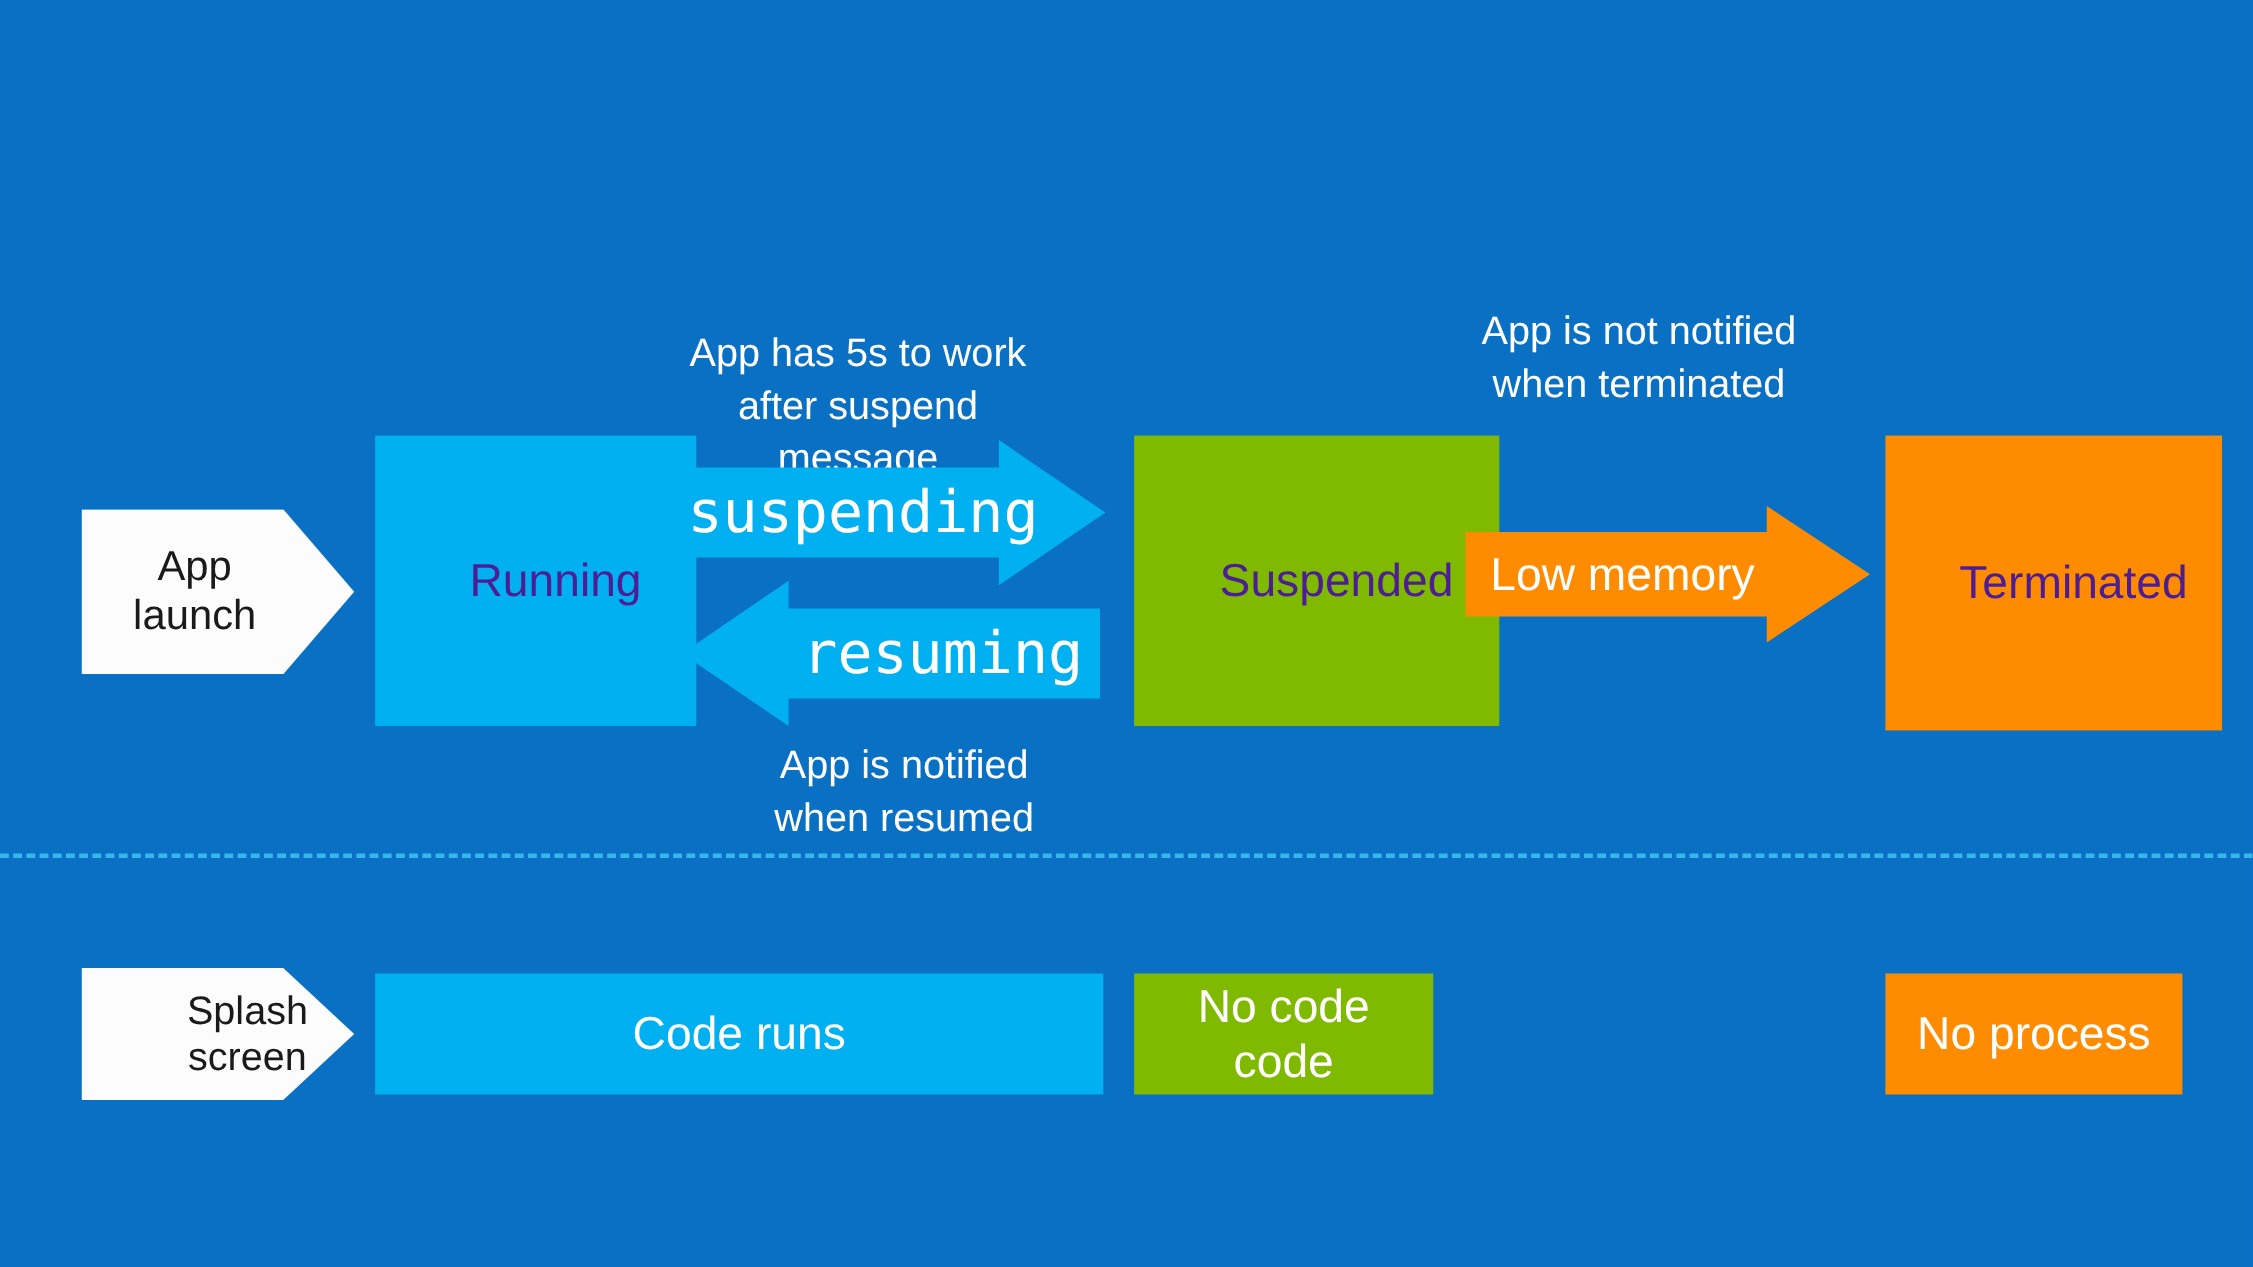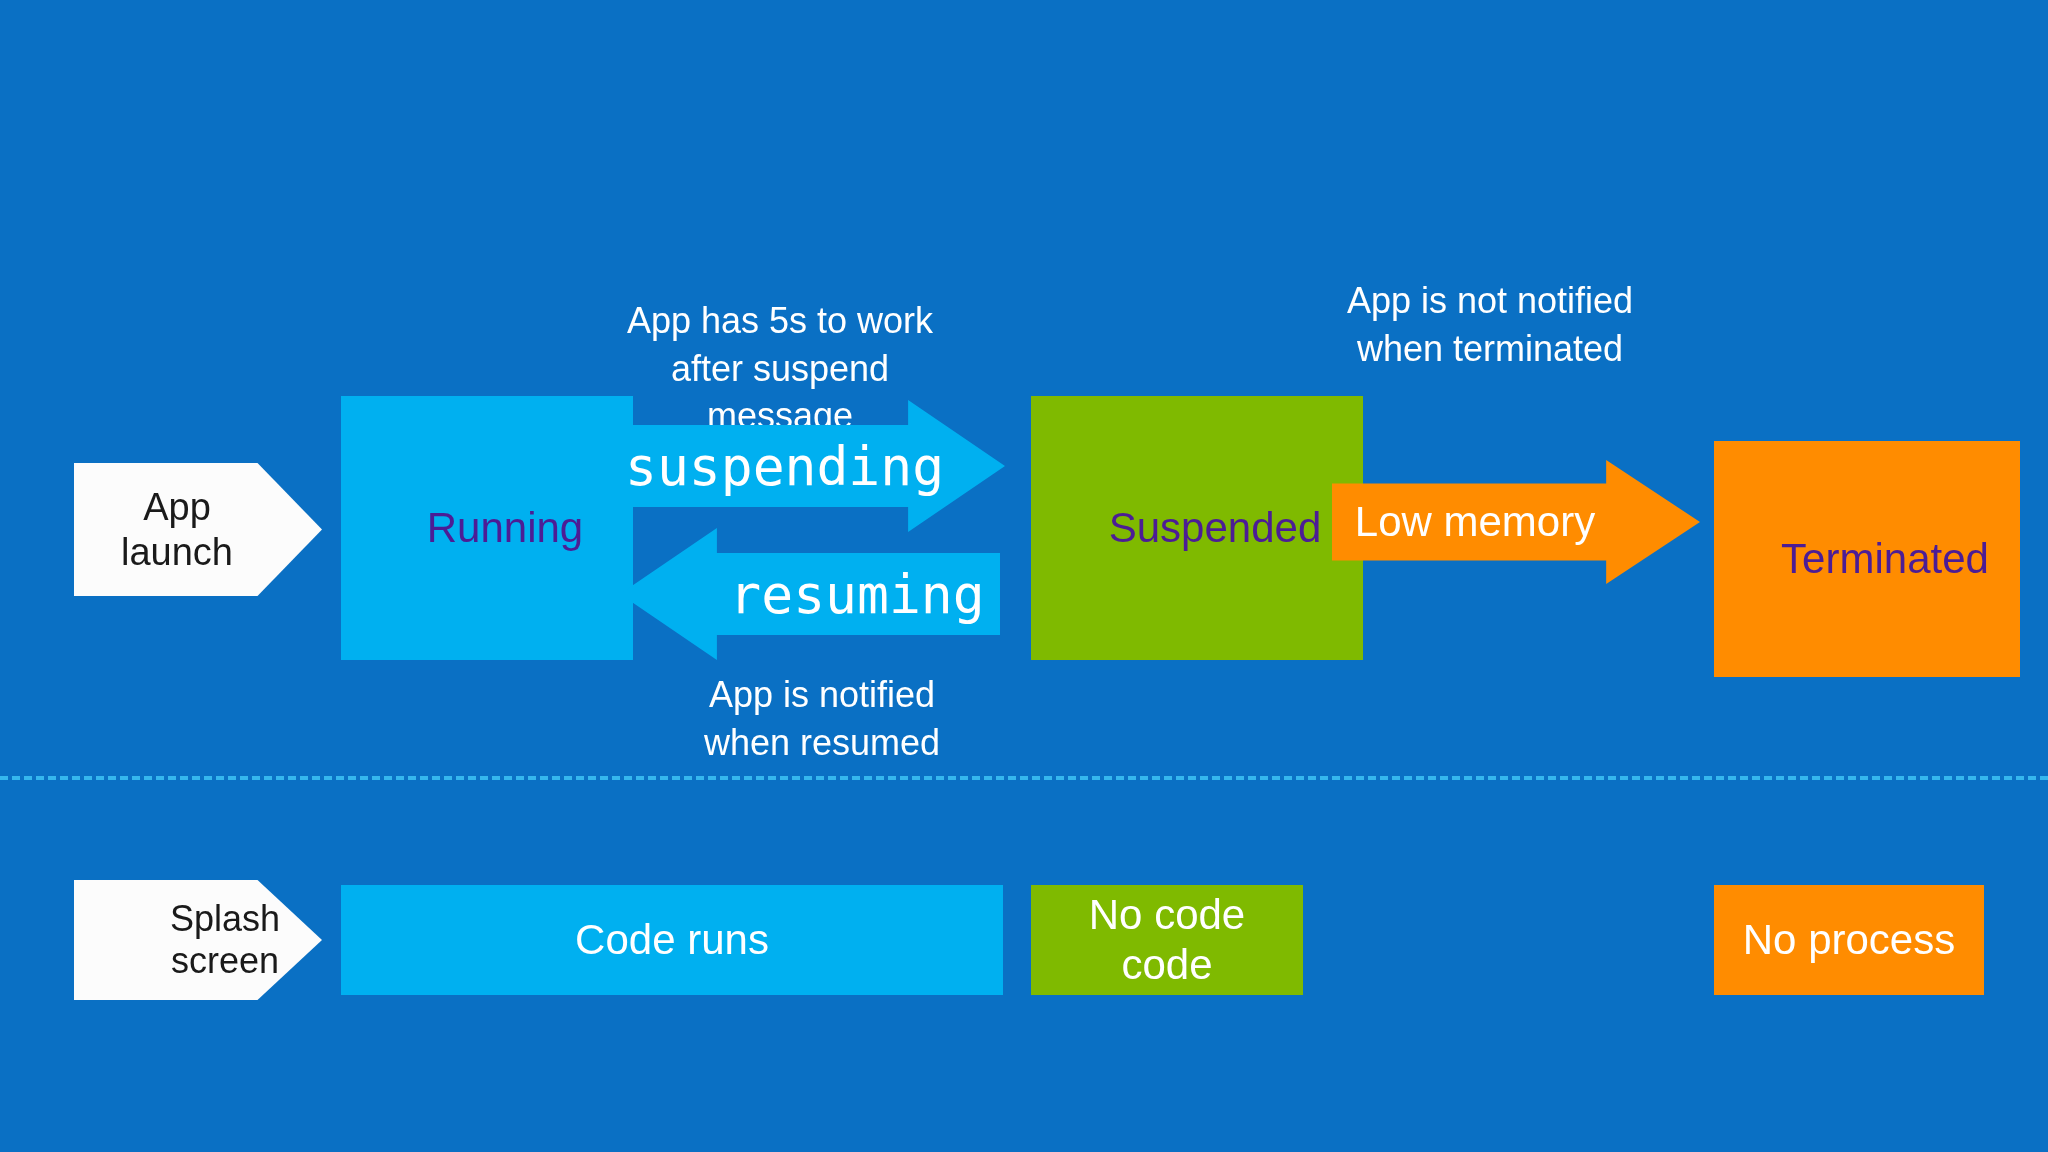--- a/index.html
+++ b/index.html
@@ -136,21 +136,21 @@
   <div class="caption" style="left:672px; top:671px; width:300px;">
     <div>App is notified</div>
     <div>when resumed</div>
   </div>
 
   <div class="caption" style="left:1320px; top:277px; width:340px;">
     <div>App is not notified</div>
     <div>when terminated</div>
   </div>
 
-  <div class="pentagon" style="left:74px; top:463px; width:248px; height:133px;">
+  <div class="pentagon" style="left:74px; top:463px; width:248px; height:150px;">
     <div>
       <div>App</div>
       <div>launch</div>
     </div>
   </div>
 
   <div class="state-box" style="left:341px; top:396px; width:256px; height:264px; background:#00B0F0;">
     <span>Running</span>
   </div>
 
@@ -163,21 +163,21 @@
   </div>
 
   <div class="state-box" style="left:1031px; top:396px; width:296px; height:264px; background:#7FBA00;">
     <span>Suspended</span>
   </div>
 
   <div class="arrow arrow-right" style="left:1332px; top:460px; width:368px; height:124px; background:#FF8C00;">
     <span class="arrow-label-sans" style="padding-right:82px;">Low memory</span>
   </div>
 
-  <div class="state-box" style="left:1714px; top:396px; width:270px; height:236px; background:#FF8C00;margin-top:45px;">
+  <div class="state-box" style="left:1714px; top:396px; width:270px; height:268px; background:#FF8C00;">
     <span>Terminated</span>
   </div>
 
   <div id="divider" style="top:776px;"></div>
 
   <div class="pentagon" style="left:74px; top:880px; width:248px; height:120px; font-size:36px;justify-content:flex-end;">
     <div>
       <div>Splash</div>
       <div>screen</div>
     </div>

